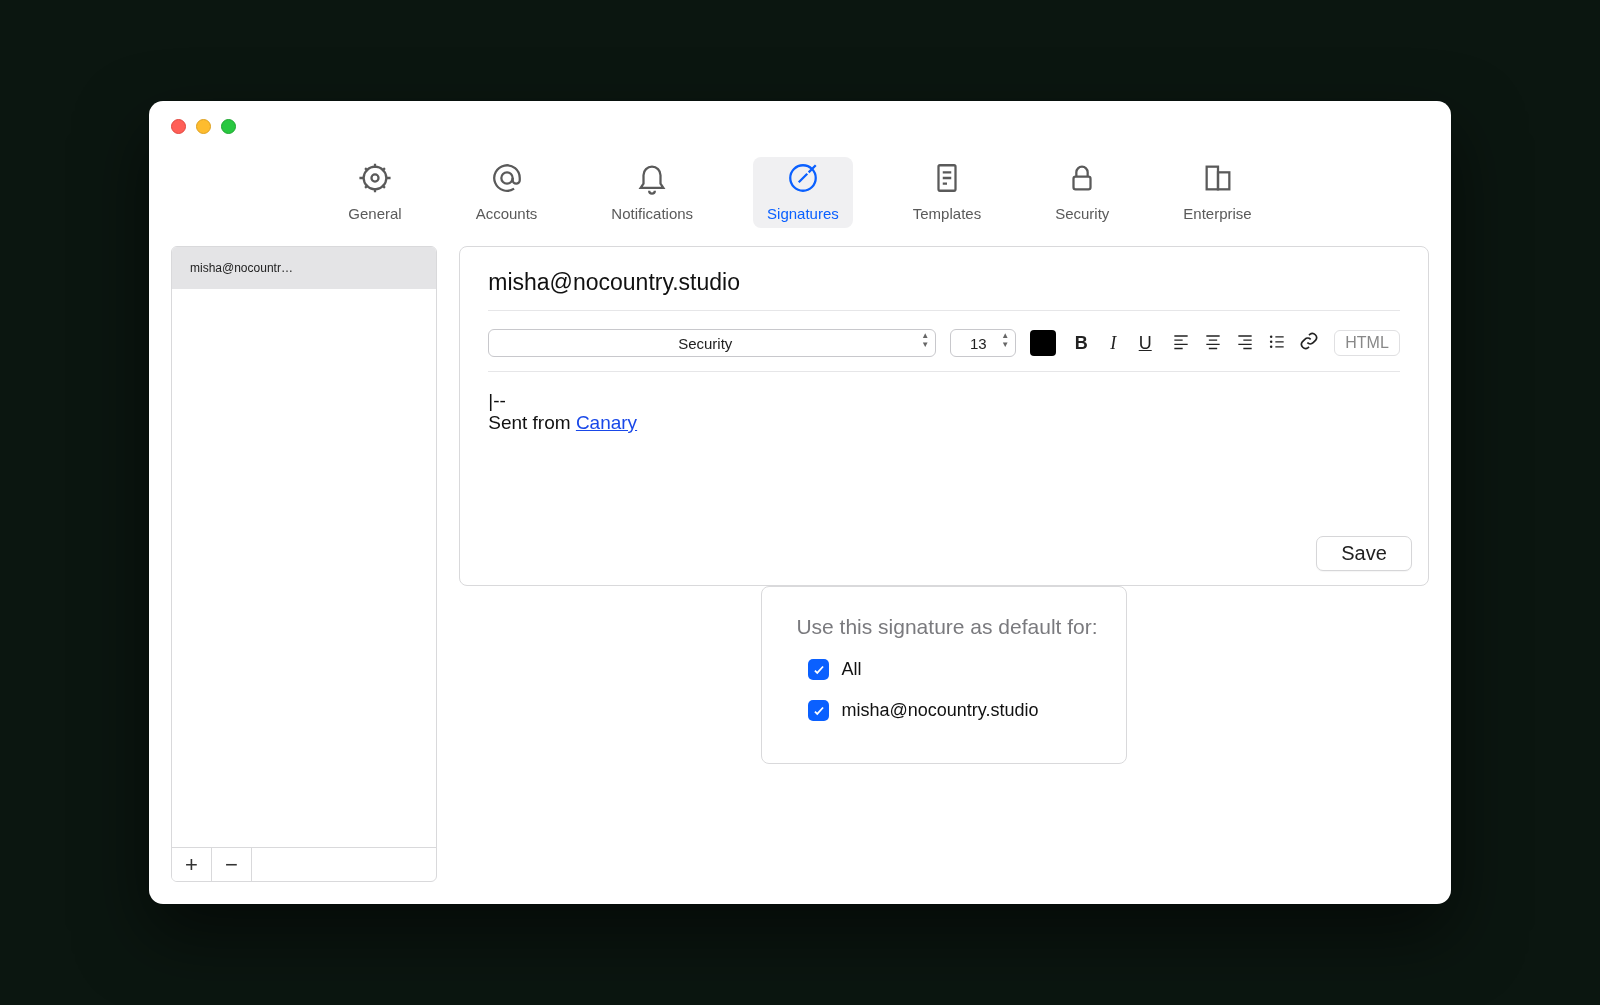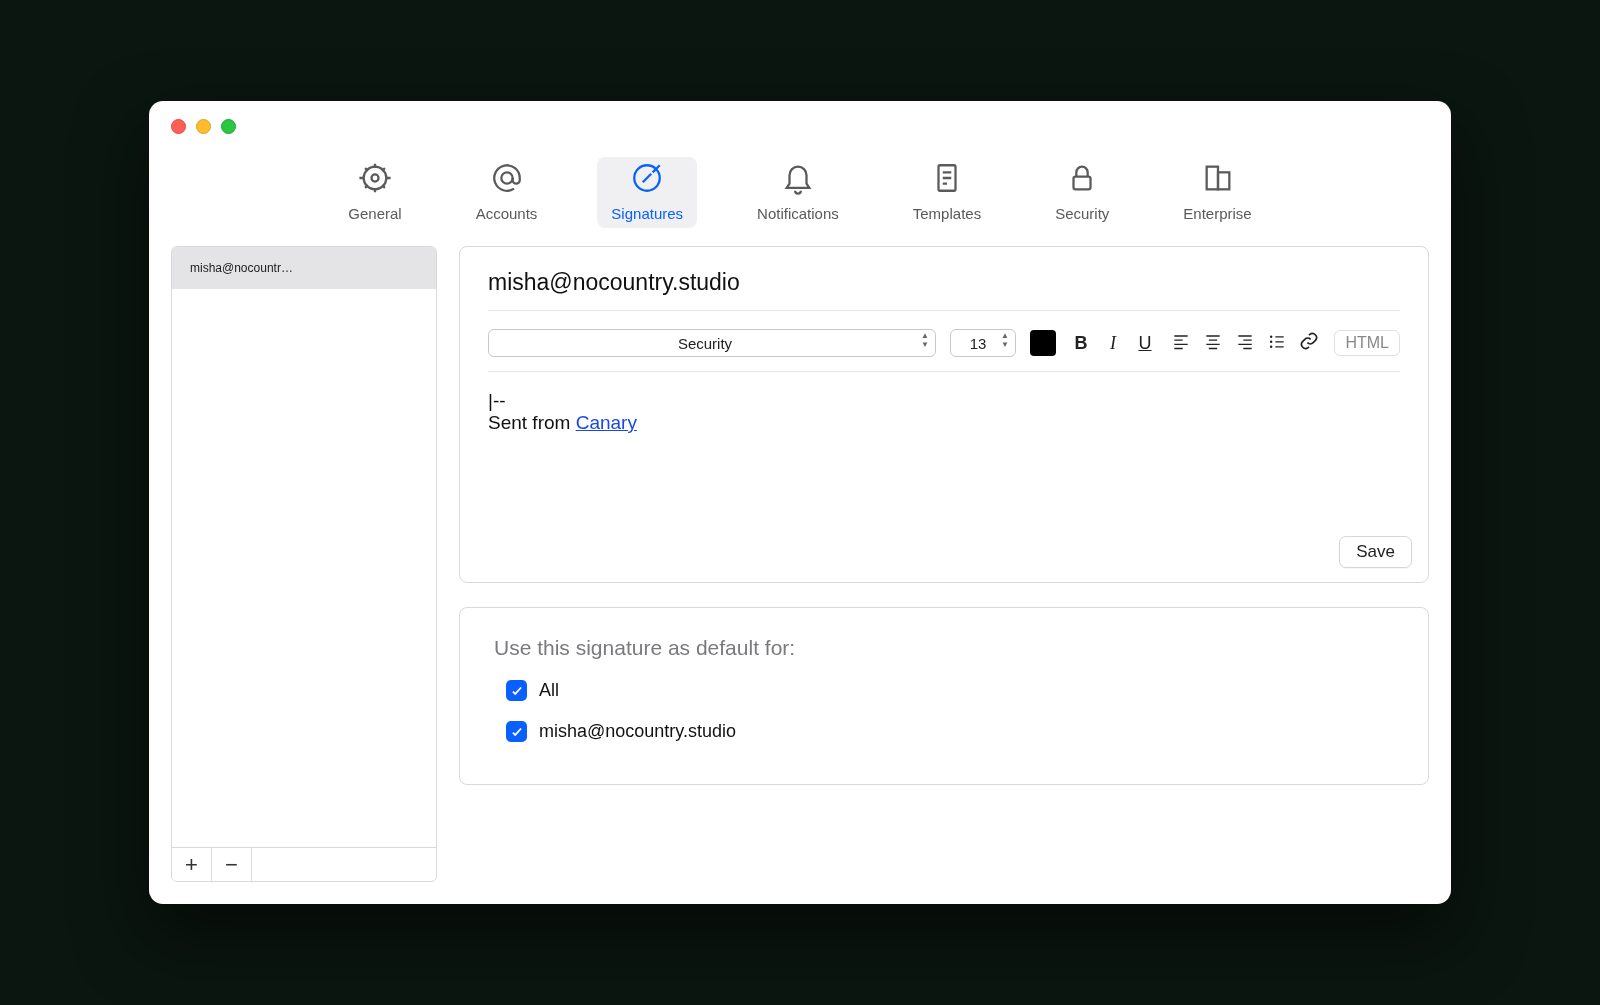--- a/index.html
+++ b/index.html
@@ -111,21 +111,21 @@
     border-right: 1px solid #d9d9db;
     font-size: 22px;
     color: #333;
     line-height: 1;
     cursor: default;
   }
   .main {
     flex: 1;
     display: flex;
     flex-direction: column;
-    gap: 24px;
+    align-items: center;
   }
   .panel {
     border: 1px solid #d9d9db;
     border-radius: 8px;
     background: #fff;
     padding: 22px 28px;
   }
   .sig-title {
     font-size: 23px;
     color: #111;
@@ -187,22 +187,22 @@
   .editor a { color: #1948e8; }
   .cursor-line::before {
     content: "|";
     color: #111;
   }
   .savewrap { display:flex; justify-content:flex-end; margin-top: 4px; margin-right: -12px; margin-bottom: -8px; }
   .savebtn {
     border: 1px solid #d6d6d8;
     background: #fff;
     border-radius: 7px;
-    padding: 5px 16px;
-    font-size: 17px;
+    padding: 5px 24px;
+    font-size: 20px;
     color: #222;
     box-shadow: 0 1px 1px rgba(0,0,0,0.04);
   }
   .default-label {
     color: #7a7a7e;
     font-size: 21px;
     margin: 6px 0 20px 6px;
   }
   .chkrow {
     display: flex; align-items: center; gap: 12px;
@@ -242,37 +242,37 @@
     </div>
     <div class="toolbtn">
       <span class="ticon">
         <svg viewBox="0 0 24 24">
             <circle cx="12" cy="12" r="4"></circle>
             <path d="M16 12v1.5a2.5 2.5 0 0 0 5 0V12a9 9 0 1 0-4 7.5"></path>
           </svg>
       </span>
       <span>Accounts</span>
     </div>
+    <div class="toolbtn">
+      <span class="ticon">
+        <svg viewBox="0 0 24 24">
+            <path d="M6 16V10a6 6 0 1 1 12 0v6l2 3H4l2-3Z"></path>
+            <path d="M10 21a2 2 0 0 0 4 0"></path>
+          </svg>
+      </span>
+      <span>Notifications</span>
+    </div>
     <div class="toolbtn active">
       <span class="ticon">
         <svg viewBox="0 0 24 24">
             <circle cx="12" cy="12" r="9"></circle>
             <path d="M15 9l-6 6M21 3l-5 5"></path>
           </svg>
       </span>
       <span>Signatures</span>
-    </div>
-    <div class="toolbtn">
-      <span class="ticon">
-        <svg viewBox="0 0 24 24">
-            <path d="M6 16V10a6 6 0 1 1 12 0v6l2 3H4l2-3Z"></path>
-            <path d="M10 21a2 2 0 0 0 4 0"></path>
-          </svg>
-      </span>
-      <span>Notifications</span>
     </div>
     <div class="toolbtn">
       <span class="ticon">
         <svg viewBox="0 0 24 24">
             <rect x="6" y="3" width="12" height="18" rx="1"></rect>
             <path d="M9 8h6M9 12h6M9 16h3"></path>
           </svg>
       </span>
       <span>Templates</span>
     </div>

